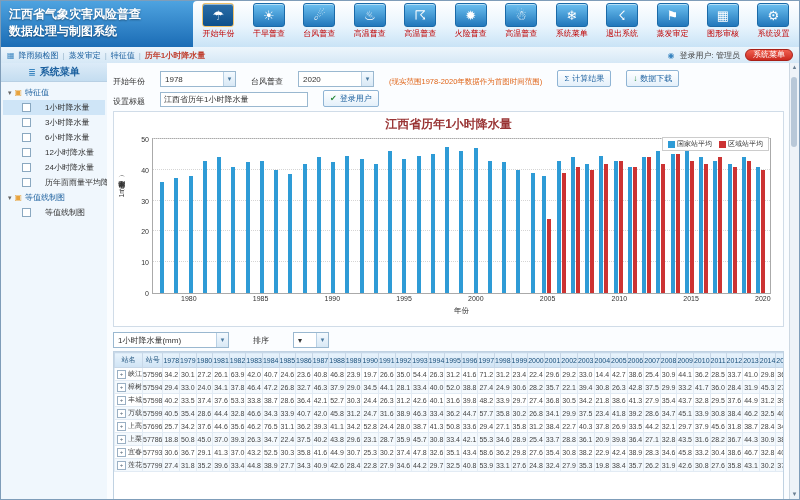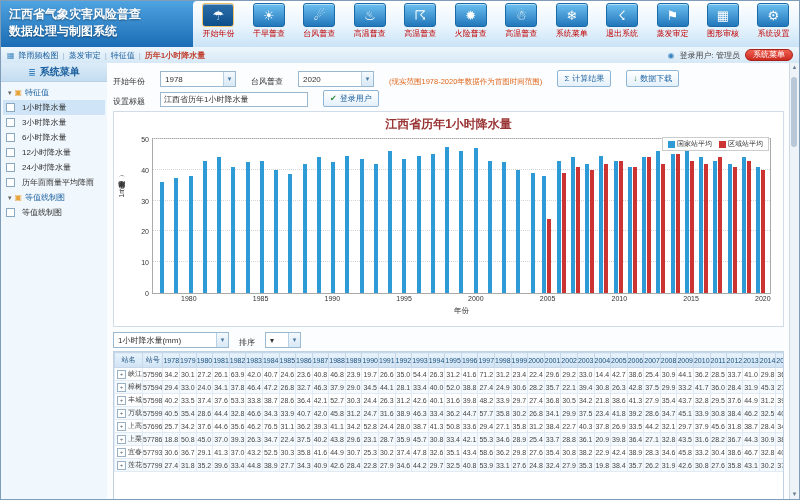--- a/index.html
+++ b/index.html
@@ -39,21 +39,21 @@
   .sidebar{position:absolute;left:0;top:62px;bottom:0;width:106px;background:#f0f7fd;
     border-right:1px solid #b8d0e4;}
   .sidebar-title{height:18px;display:flex;align-items:center;justify-content:center;gap:4px;
     background:linear-gradient(180deg,#dcebf8,#c4ddf0);border-bottom:1px solid #b8d0e4;
     color:#1a5f9e;font-weight:bold;font-size:10px;}
   .sidebar-title .si{font-size:9px;color:#3a85c0;}
   .tree{padding:3px 2px;font-size:8px;color:#333;}
   .tree-group{display:flex;align-items:center;gap:3px;padding:2px 2px 2px 5px;color:#1a5f9e;cursor:pointer;}
   .tree-group .tw{font-size:7px;color:#666;}
   .tree-group .gi{font-size:8px;color:#e8a33d;}
-  .tree-item{display:flex;align-items:center;gap:7px;padding:2px 0 2px 3px;cursor:pointer;white-space:nowrap;}
+  .tree-item{display:flex;align-items:center;gap:14px;padding:2px 0 2px 19px;cursor:pointer;white-space:nowrap;}
   .tree-item.sel{background:#cfe5f7;}
   .cb{width:7px;height:7px;border:1px solid #8aa8c0;background:#fff;flex:0 0 auto;}
 
   
   .main{position:absolute;left:106px;top:62px;right:9px;bottom:0;background:#fbfdff;overflow:hidden;}
   .controls{margin:4px 6px 0 6px;}
   .ctl-row{display:flex;align-items:flex-end;gap:15px;height:20px;font-size:8px;color:#333;}
   .fakeselect{display:inline-flex;align-items:center;justify-content:space-between;
     border:1px solid #9ab8d0;background:#fff;height:14px;font-size:8px;padding-left:4px;cursor:pointer;}
   .fakeselect .caret{width:11px;height:100%;display:flex;align-items:center;justify-content:center;
@@ -81,21 +81,21 @@
   .ylabel{position:absolute;left:3px;top:70px;writing-mode:vertical-rl;transform:rotate(180deg);
     font-size:7px;color:#333;}
   .bars{position:absolute;left:0;right:0;top:0;bottom:0;display:flex;align-items:flex-end;padding:0 2px;z-index:2;}
   .bargroup{flex:1 1 0;display:flex;justify-content:center;align-items:flex-end;gap:1px;height:100%;}
   .bar{width:4px;}
   .xtick{position:absolute;top:100%;margin-top:2px;transform:translateX(-50%);font-size:7px;color:#333;}
   .xlabel{position:absolute;top:100%;margin-top:13px;left:50%;transform:translateX(-50%);
     font-size:7.5px;color:#333;}
 
   
-  .table-controls{display:flex;align-items:flex-end;gap:10px;margin:5px 6px 3px 6px;font-size:8px;color:#333;}
+  .table-controls{display:flex;align-items:center;gap:24px;margin:5px 6px 3px 6px;font-size:8px;color:#333;}
   .table-wrap{margin:0 6px;border:1px solid #c0d2e2;overflow:hidden;background:#fff;height:150px;}
   table{border-collapse:collapse;table-layout:fixed;font-size:7px;}
   th{background:linear-gradient(180deg,#e8f3fc,#cfe3f4);color:#1a4f7a;border:1px solid #c8d8e8;
     padding:2px 0;font-weight:normal;white-space:nowrap;width:16px;cursor:pointer;}
   td{border:1px solid #e2ebf4;text-align:center;padding:1px 0;color:#444;white-space:nowrap;
     overflow:hidden;width:16px;}
   th.c-name,td.c-name{width:40px;} th.c-id,td.c-id{width:32px;}
   tr:nth-child(even) td{background:#f4f9fd;}
   td.c-name{text-align:left;padding-left:2px;}
   .expander{display:inline-block;width:7px;height:7px;border:1px solid #9ab0c4;background:#fff;

